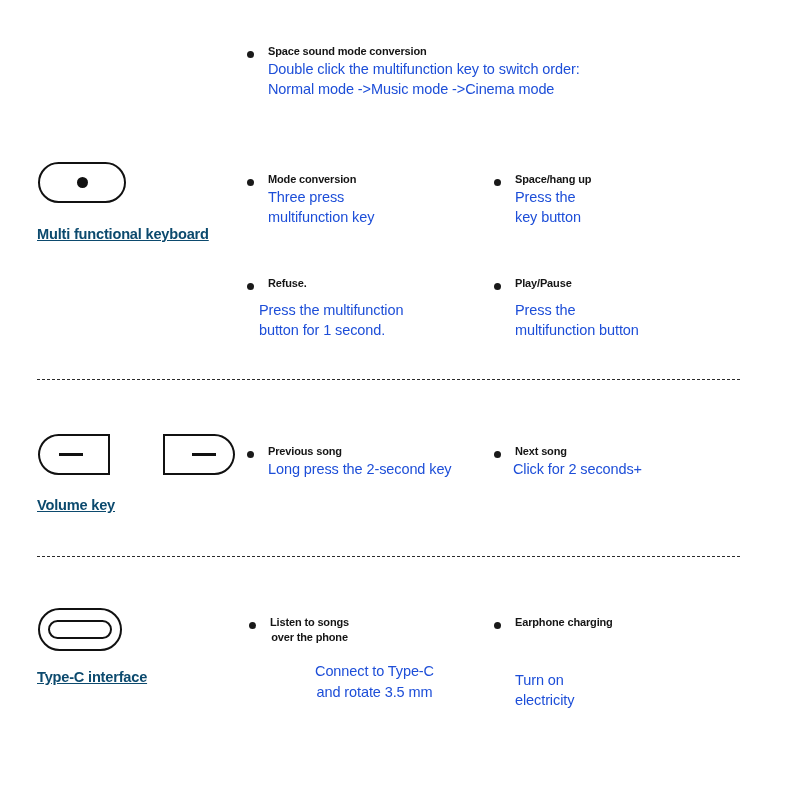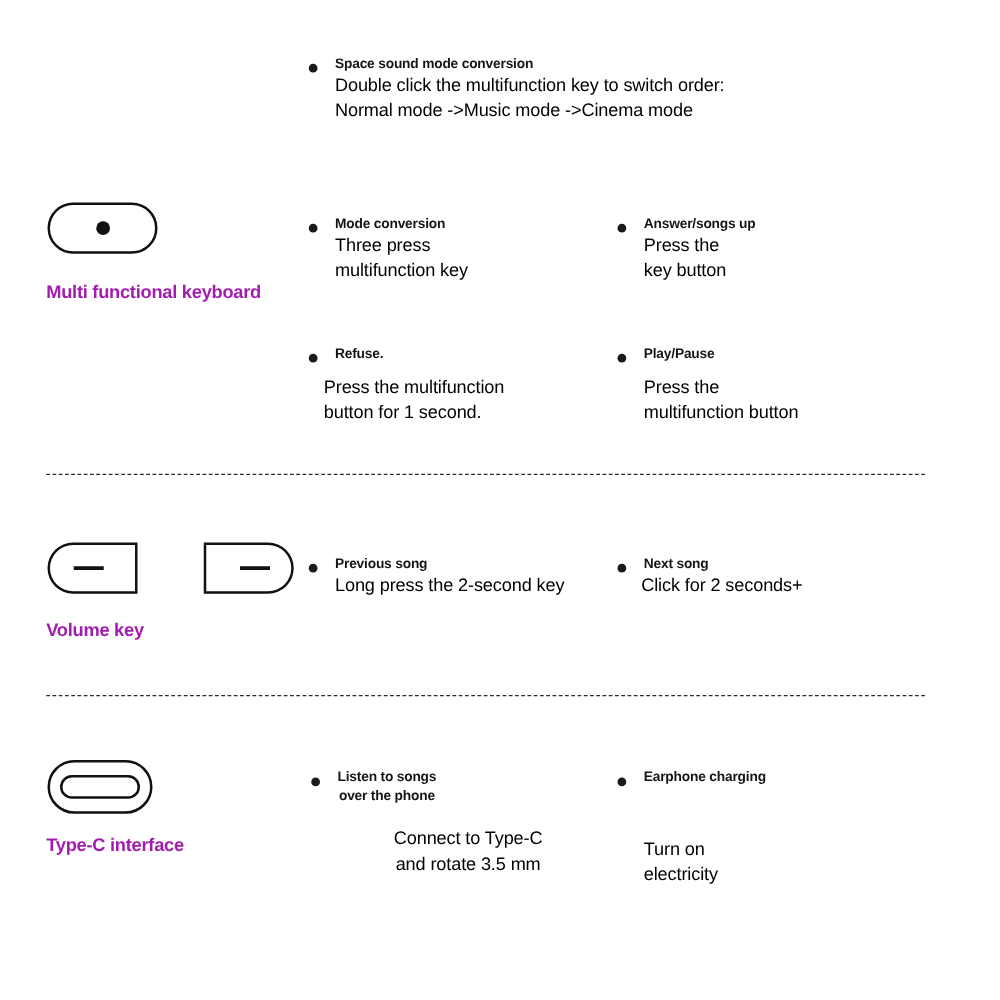--- a/index.html
+++ b/index.html
@@ -36,35 +36,36 @@
     font-size: 11px;
     font-weight: bold;
     color: #151515;
     line-height: 1.32;
     letter-spacing: -0.15px;
     white-space: pre-line;
   }
   .feat-desc {
     font-size: 14.5px;
     font-weight: 400;
-    color: #000000;
+    color: #1d4ed8;
     line-height: 1.42;
     letter-spacing: -0.1px;
     white-space: pre-line;
     margin-left: 21px;
   }
 
   
   .hw-label {
     position: absolute;
     font-size: 14.6px;
     font-weight: bold;
-    color: #a21caf;
+    color: #0c4a6e;
     letter-spacing: -0.2px;
     white-space: nowrap;
+    text-decoration: underline;
   }
 
   
   .icon-mfk {
     position: absolute;
     box-sizing: border-box;
     border: 2.6px solid #111;
     border-radius: 999px;
     background: #fff;
     display: flex;
@@ -149,21 +150,21 @@
       <span class="bullet"></span>
       <span class="feat-title">Mode conversion</span>
     </div>
     <div class="feat-desc">Three press
 multifunction key</div>
   </div>
 
   <div class="feature" style="left:494px; top:172px; width:230px;">
     <div class="title-row">
       <span class="bullet"></span>
-      <span class="feat-title">Answer/songs up</span>
+      <span class="feat-title">Space/hang up</span>
     </div>
     <div class="feat-desc">Press the
 key button</div>
   </div>
 
   <div class="feature" style="left:247px; top:276px; width:235px;">
     <div class="title-row">
       <span class="bullet"></span>
       <span class="feat-title">Refuse.</span>
     </div>

